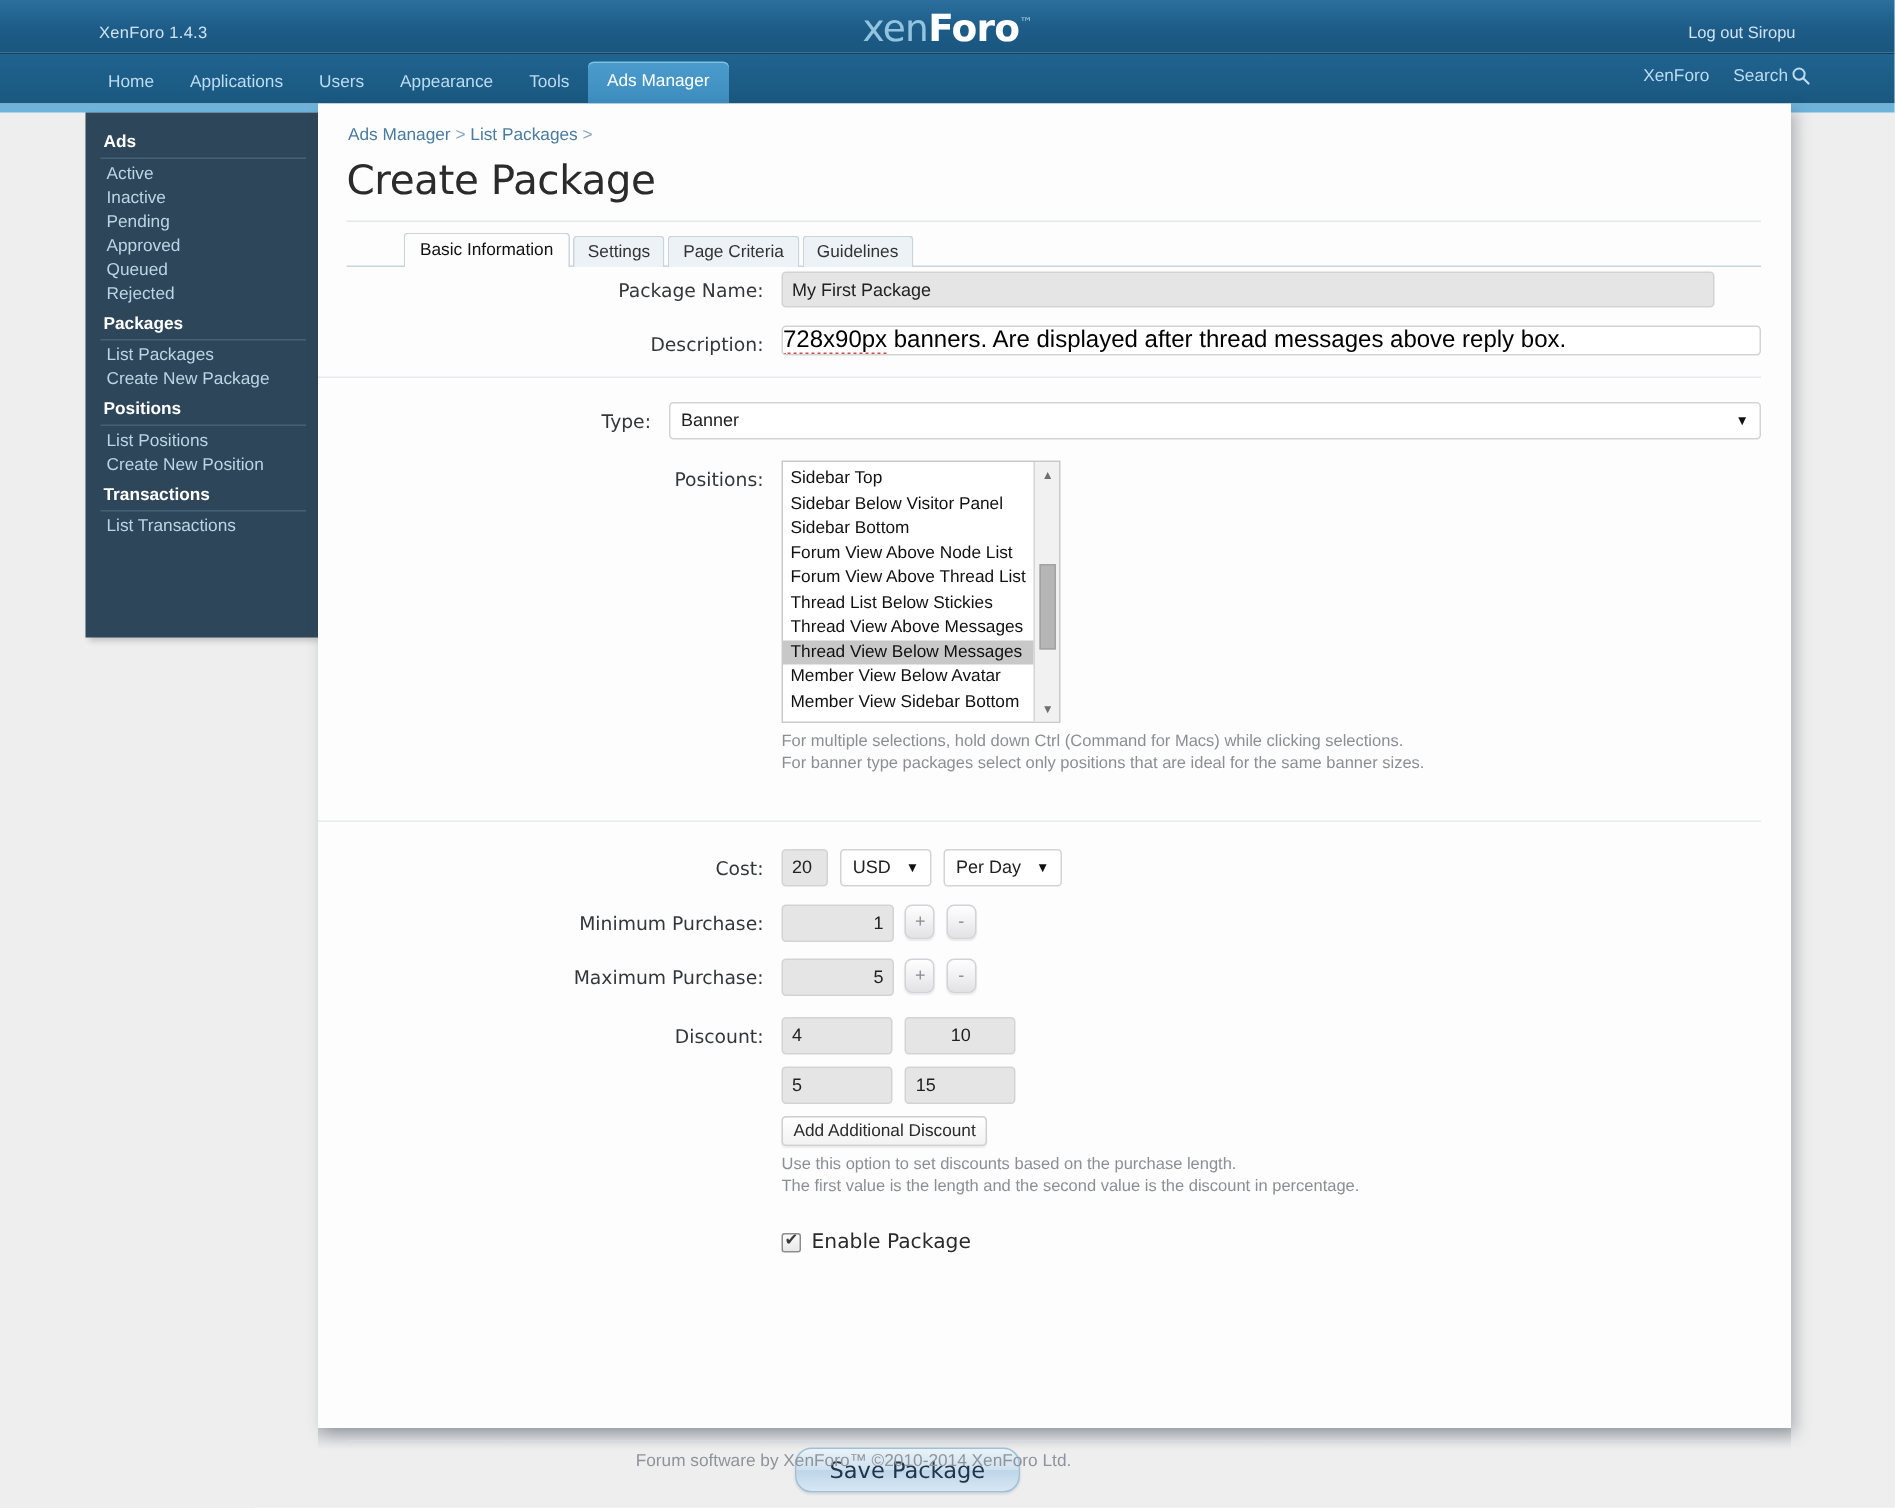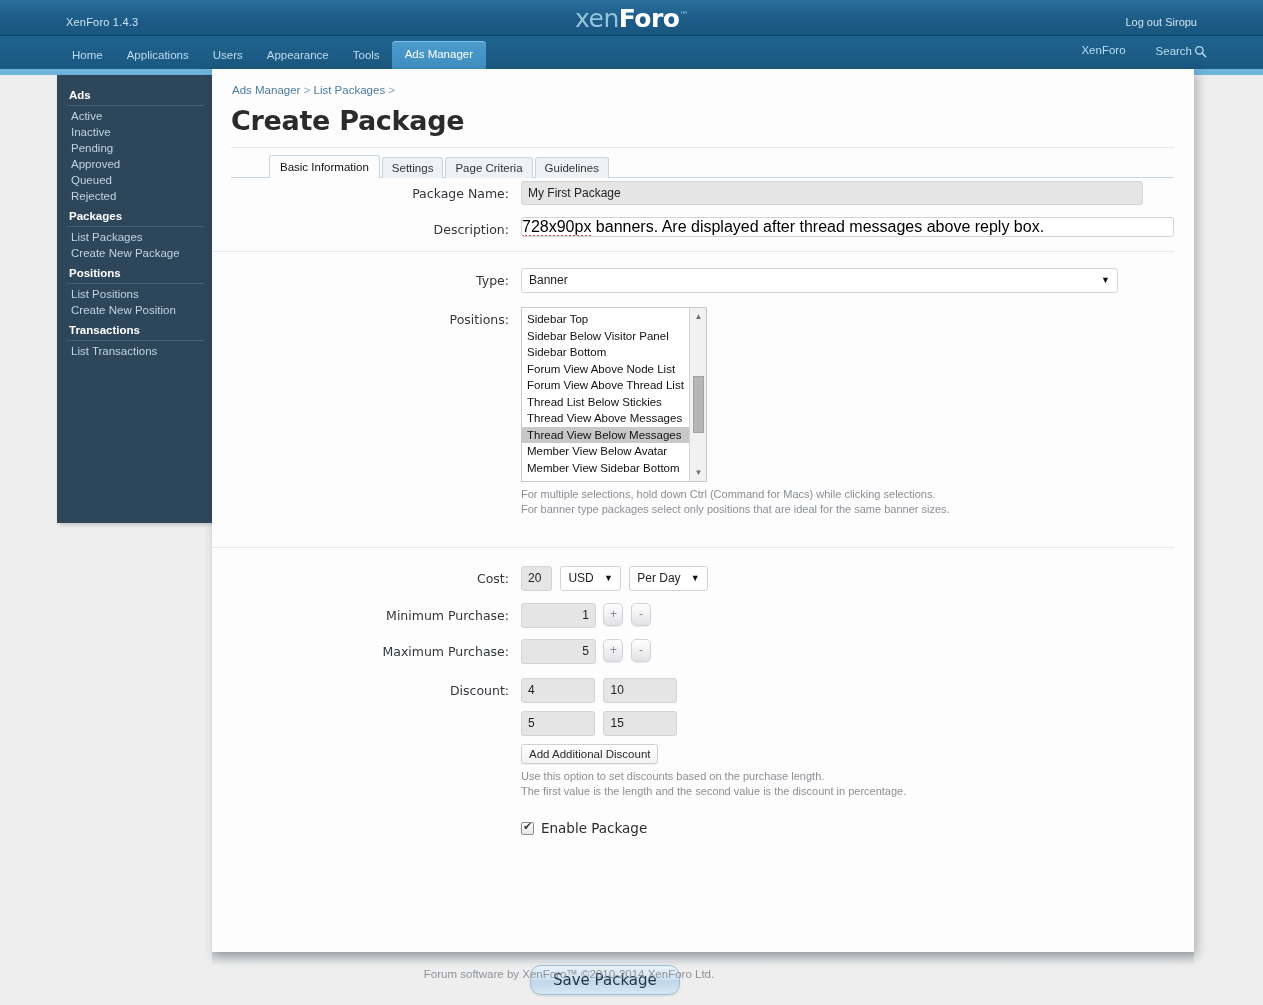--- a/index.html
+++ b/index.html
@@ -47,53 +47,53 @@
     font-size: 11.5px; color: #bcdcf0; padding: 7px 12px 8px 12px;
     cursor: pointer; line-height: 1;
   }
   .nav-tab.active {
     background: linear-gradient(to bottom, #4b9ccb 0%, #3d8ec0 100%);
     color: #ffffff;
     border-top-left-radius: 4px; border-top-right-radius: 4px;
     padding: 8px 13px 9px 13px;
     box-shadow: inset 0 1px 0 #7dc2e4;
   }
-  .navbar .right { position: absolute; right: 56px; top: 8px; display: flex; gap: 30px; }
+  .navbar .right { position: absolute; right: 56px; top: 8px; display: flex; align-items: center; gap: 16px; }
   .nav-right-link { font-size: 11.5px; color: #bcdcf0; cursor: pointer; }
   .search-wrap { display: flex; align-items: center; gap: 2px; cursor: pointer; }
   .search-ico { width: 13px; height: 13px; display: inline-block; }
 
   .navbar-underline {
     position: absolute; left: 0; top: 69px; width: 1263px; height: 6px;
     background: #6fb3db;
   }
 
   
   .sidebar {
-    position: absolute; left: 57px; top: 75px; width: 155px; height: 448px;
+    position: absolute; left: 57px; top: 75px; width: 155px; height: 350px;
     background: #2e4659;
     padding: 8px 0 0 0;
     box-shadow: 2px 2px 4px rgba(0,0,0,.18);
   }
   .side-group { font-size: 11.5px; font-weight: bold; color: #ffffff; padding: 6px 0 4px 12px; }
   .side-rule { height: 1px; background: #44607a; margin: 0 8px 2px 10px; }
   .side-item { font-size: 11.5px; color: #bcd4e4; padding: 2px 0 2px 14px; cursor: pointer; }
 
   
   .content {
     position: absolute; left: 212px; top: 69px; width: 982px; height: 883px;
     background: #fdfdfe;
     box-shadow: 3px 4px 10px rgba(50,60,75,.35);
   }
   .breadcrumb { position: absolute; left: 20px; top: 15px; font-size: 11.5px; color: #4a7ba0; }
   .breadcrumb span { cursor: pointer; }
   .breadcrumb .sep { color: #8aa5bb; cursor: default; }
   .page-title {
     position: absolute; left: 19px; top: 36px;
-    font-size: 27px; color: #2b2b2b; font-weight: 700;
+    font-size: 27px; color: #2b2b2b; font-weight: 400;
     font-family: "DejaVu Sans", sans-serif; letter-spacing: -0.3px;
   }
   .title-rule { position: absolute; left: 19px; top: 78px; width: 943px; height: 1px; background: #e2e8ee; }
 
   
   .tabstrip {
     position: absolute; left: 19px; top: 85px; width: 943px; height: 24px;
     border-bottom: 1px solid #c8d4de;
     display: flex; align-items: flex-end; padding-left: 38px;
   }
@@ -126,21 +126,21 @@
 
   .sep-rule { width: 962px; height: 1px; background: #e5eaef; margin: 14px 0 16px -19px; }
 
   .sel {
     position: relative; display: inline-block; vertical-align: top;
     border: 1px solid #d3d3d3; border-radius: 3px; background: #fff;
     font-size: 12px; color: #222; height: 25px; line-height: 23px;
     padding: 0 26px 0 7px; cursor: pointer; white-space: nowrap;
   }
   .sel .caret { position: absolute; right: 7px; top: 0; font-size: 9px; color: #111; }
-  .sel.full { width: 597px; }
+  .sel.full { width: 728px; }
 
   .listbox {
     width: 186px; height: 175px; border: 1px solid #c9c9c9; background: #fff;
     position: relative; overflow: hidden; font-size: 11.5px;
   }
   .listbox .opts { position: absolute; left: 0; top: 3px; width: 168px; }
   .opt { padding: 0 20px 0 5px; height: 16.5px; line-height: 16.5px; color: #111; cursor: pointer; white-space: nowrap; }
   .opt.selected { background: #c8c8c8; }
   .sb { position: absolute; right: 0; top: 0; width: 17px; height: 100%; background: #f1f1f1; border-left: 1px solid #d6d6d6; cursor: pointer; }
   .sb-arrow { position: absolute; left: 0; width: 17px; height: 17px; text-align: center; font-size: 8px; color: #6f6f6f; line-height: 17px; }
@@ -380,21 +380,21 @@
         <span class="stepper">+</span>
         <span class="stepper">-</span>
       </div>
     </div>
 
     <div class="row">
       <div class="lbl">Discount:</div>
       <div class="fld">
         <div style="margin-bottom:8px;">
           <input class="text disc-in" type="text" value="4" style="">
-          <input class="text disc-in" type="text" style="margin-left: 4px;" value="10">
+          <input class="text disc-in" type="text" style="margin-left: 4px; text-align: center;" value="10">
         </div>
         <div style="margin-bottom:8px;">
           <input class="text disc-in" type="text" value="5" style="">
           <input class="text disc-in" type="text" style="margin-left: 4px;" value="15">
         </div>
         <div class="btn-plain">Add Additional Discount</div>
         <div class="hint">
           <div>Use this option to set discounts based on the purchase length.</div>
           <div>The first value is the length and the second value is the discount in percentage.</div>
         </div>

